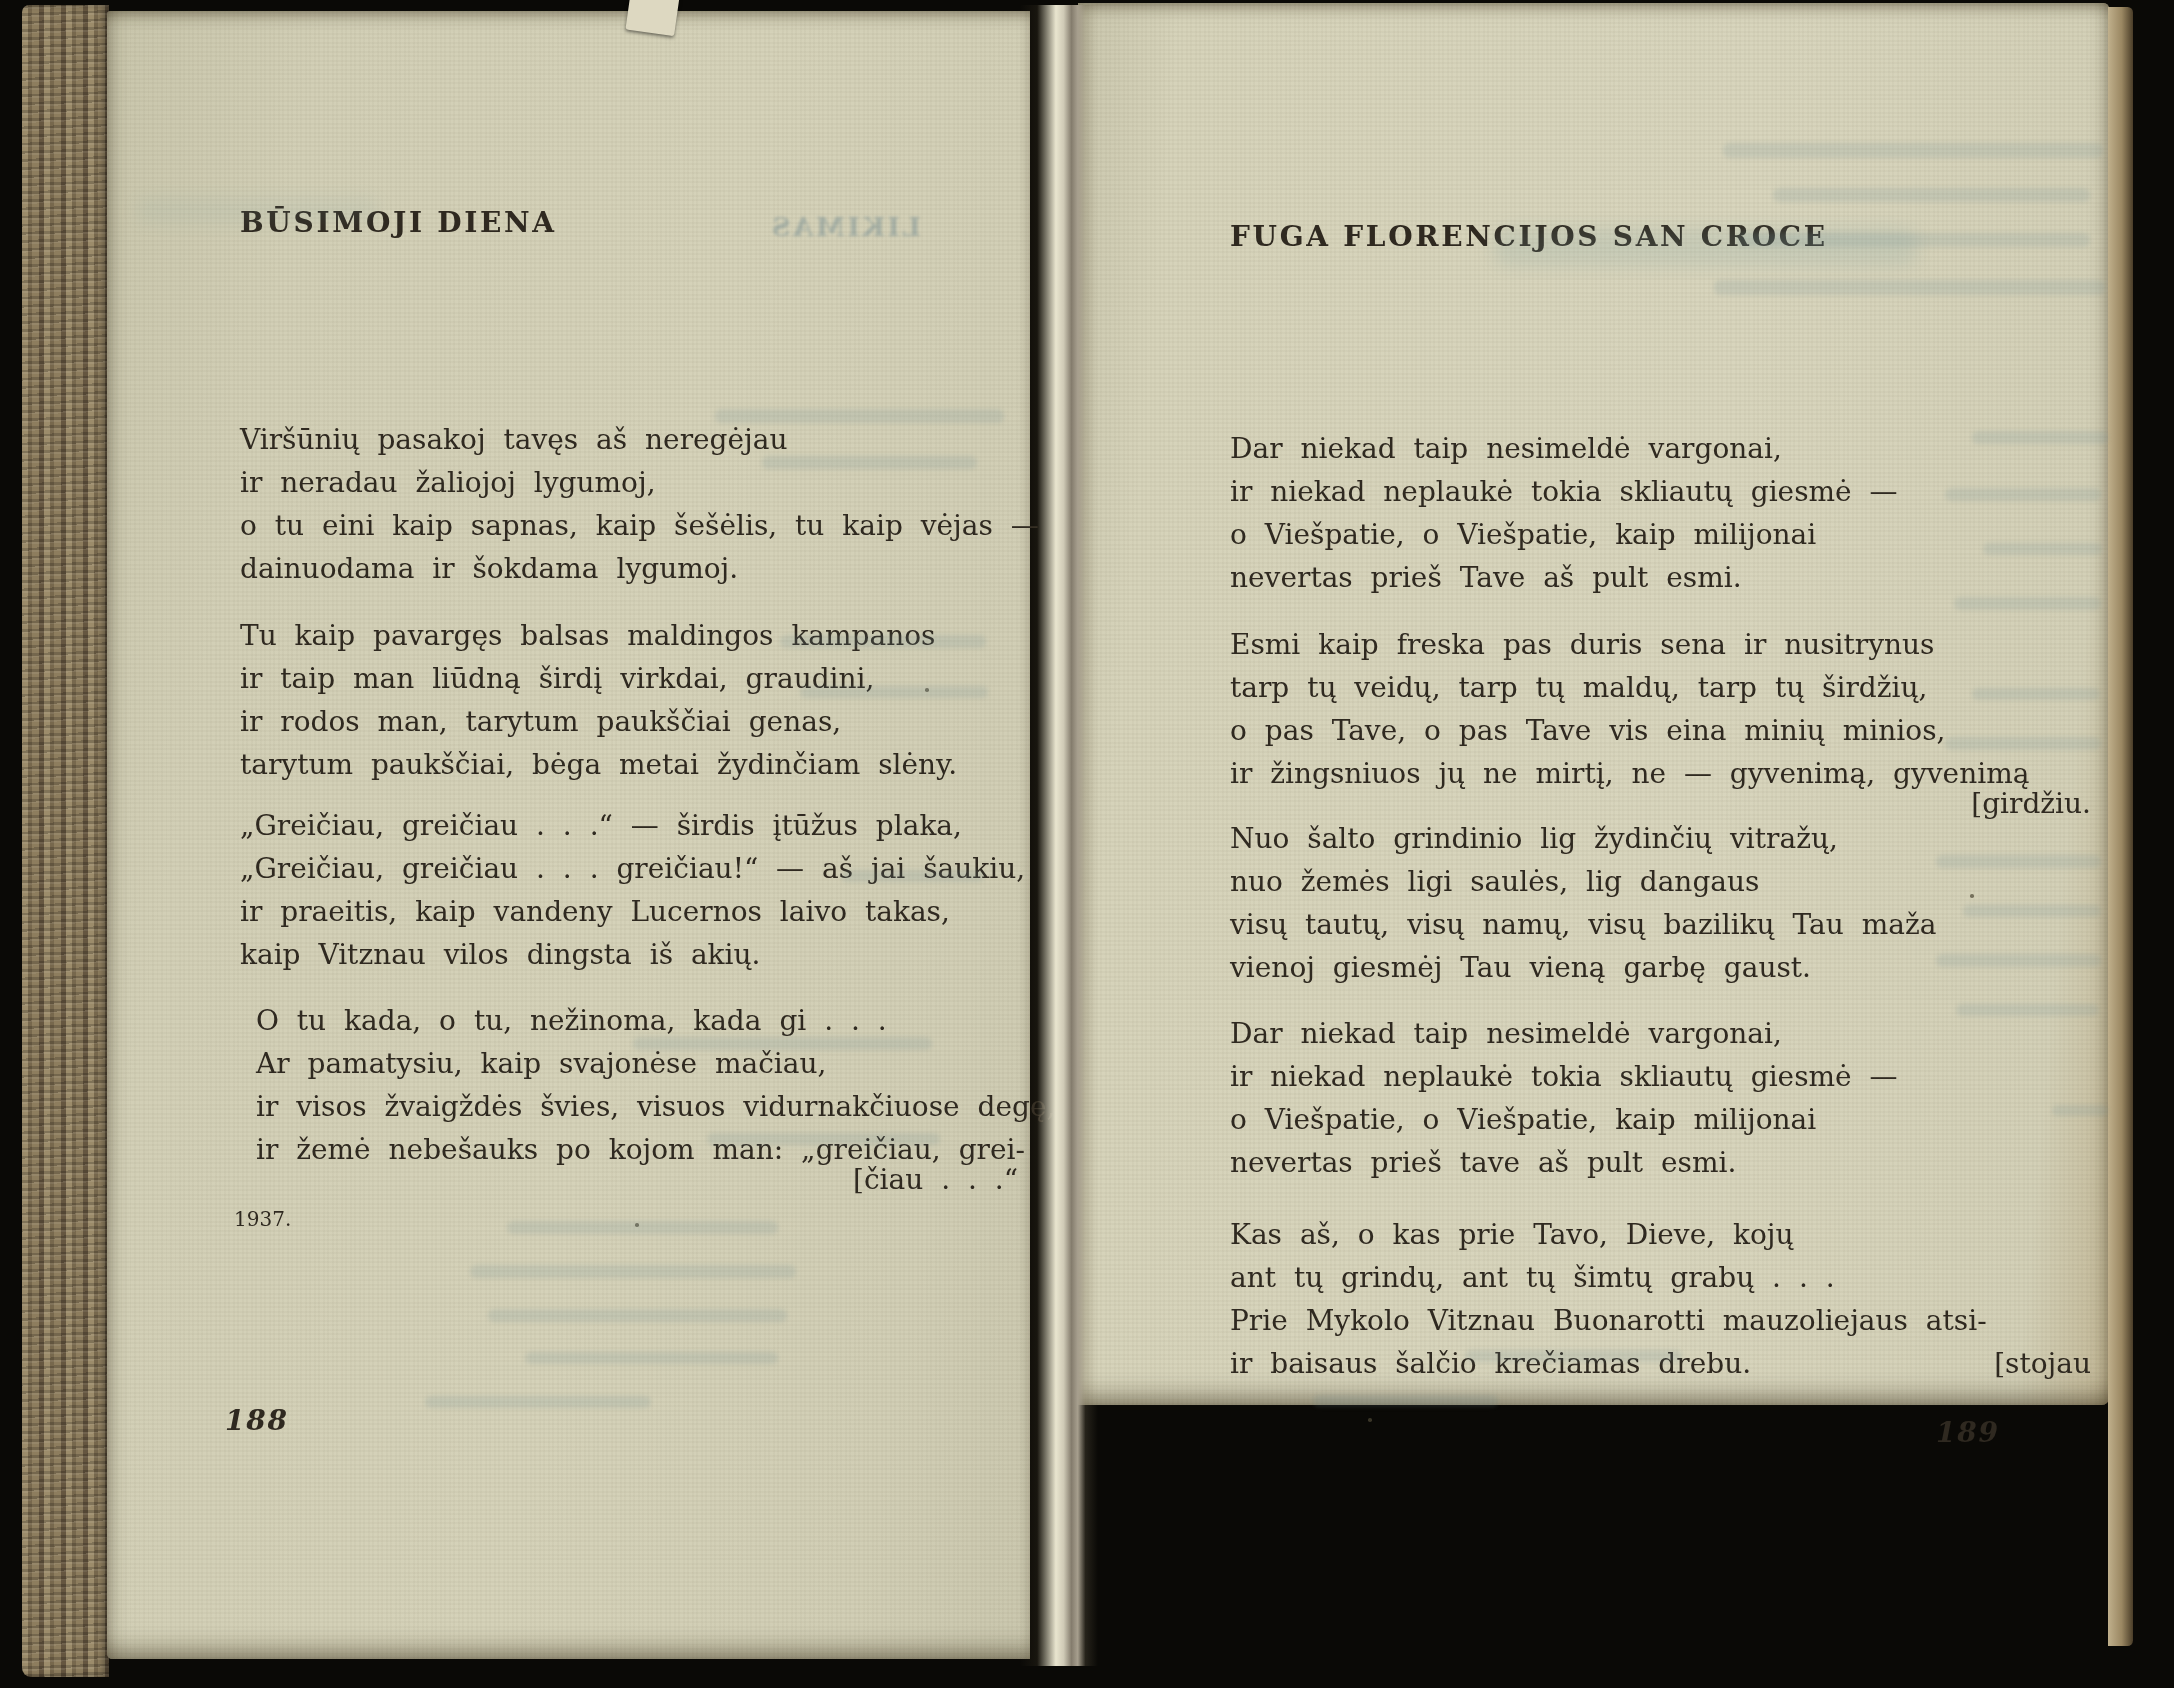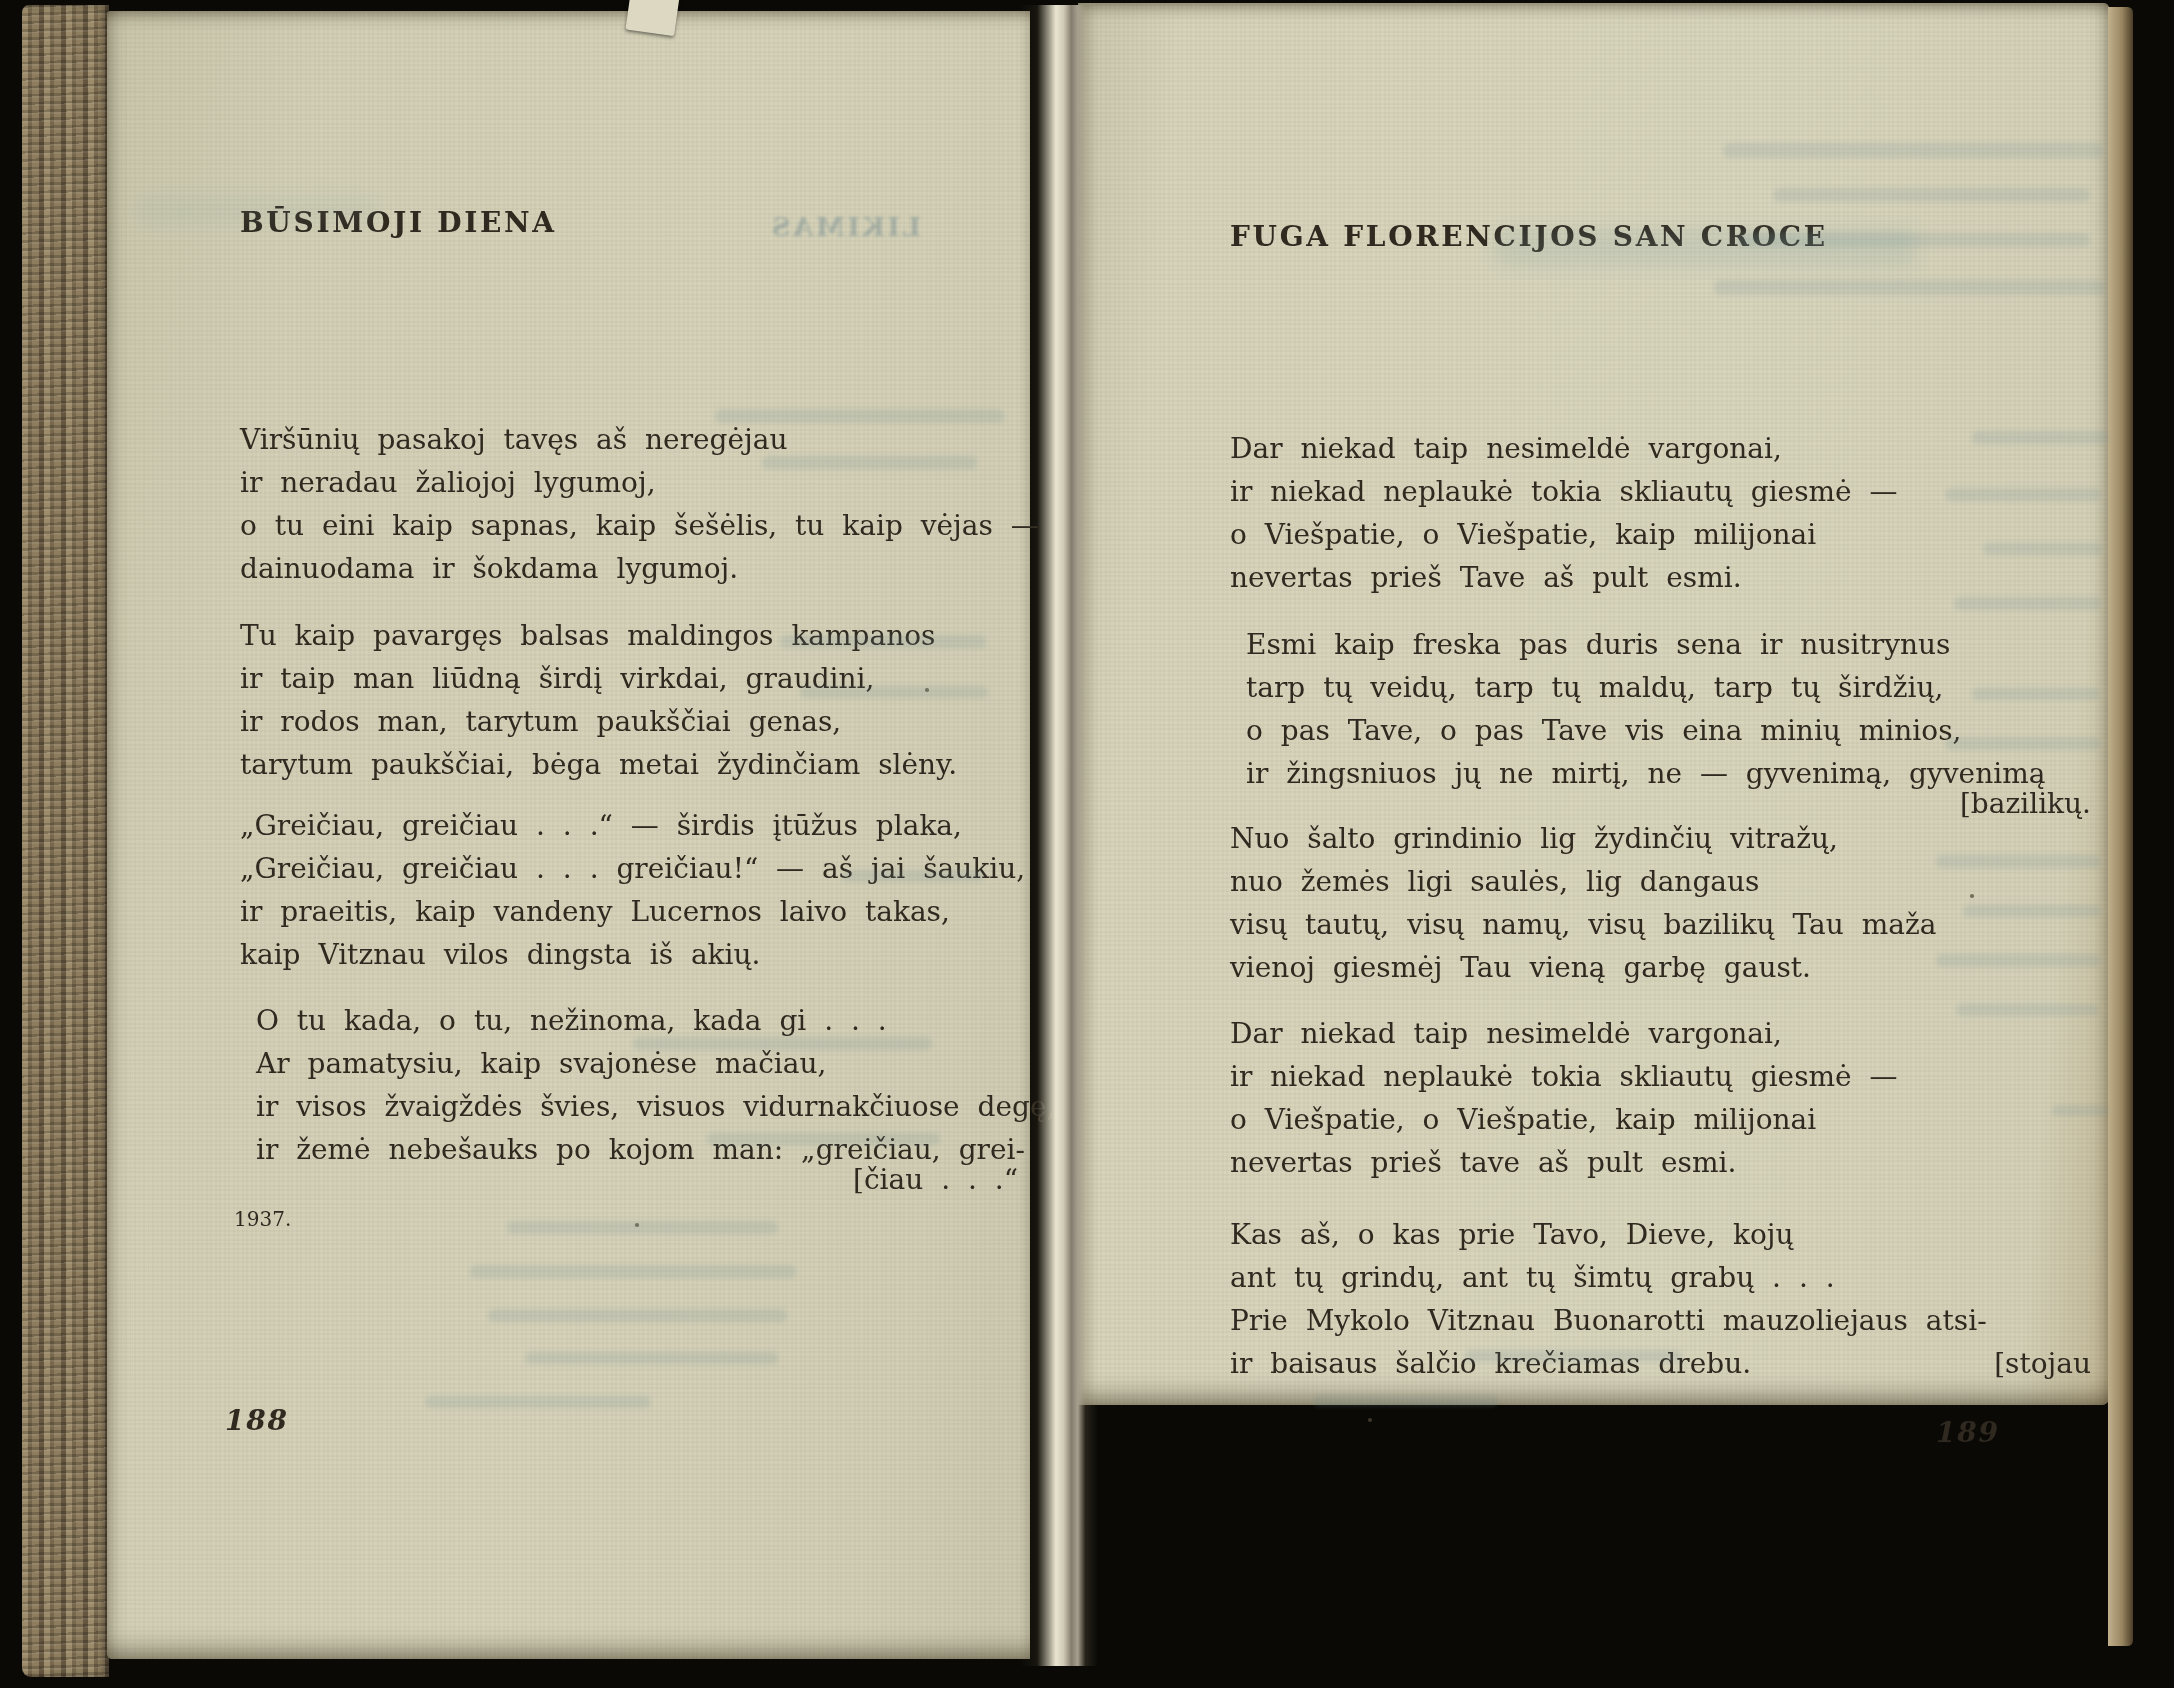--- a/index.html
+++ b/index.html
@@ -100,26 +100,26 @@
 
     <div class="page-title" style="left:152px;top:217px;">FUGA FLORENCIJOS SAN CROCE</div>
 
     <div class="poem" style="left:152px;top:409px;width:861px;">
         <div class="stanza" style="top: 14.5px; left: 0px; right: 0px;">
           <div class="line">Dar niekad taip nesimeldė vargonai,</div>
           <div class="line">ir niekad neplaukė tokia skliautų giesmė —</div>
           <div class="line">o Viešpatie, o Viešpatie, kaip milijonai</div>
           <div class="line">nevertas prieš Tave aš pult esmi.</div>
         </div>
-        <div class="stanza" style="top: 211px; left: 0px; right: 0px; margin-left: 16px;">
+        <div class="stanza" style="top: 211px; left: 0px; right: 0px;">
           <div class="line">Esmi kaip freska pas duris sena ir nusitrynus</div>
           <div class="line">tarp tų veidų, tarp tų maldų, tarp tų širdžių,</div>
           <div class="line">o pas Tave, o pas Tave vis eina minių minios,</div>
           <div class="line">ir žingsniuos jų ne mirtį, ne — gyvenimą, gyvenimą</div>
-          <div class="line hang">[bazilikų.</div>
+          <div class="line hang">[girdžiu.</div>
         </div>
         <div class="stanza" style="top: 405px; left: 0px; right: 0px;">
           <div class="line">Nuo šalto grindinio lig žydinčių vitražų,</div>
           <div class="line">nuo žemės ligi saulės, lig dangaus</div>
           <div class="line">visų tautų, visų namų, visų bazilikų Tau maža</div>
           <div class="line">vienoj giesmėj Tau vieną garbę gaust.</div>
         </div>
         <div class="stanza" style="top: 600px; left: 0px; right: 0px;">
           <div class="line">Dar niekad taip nesimeldė vargonai,</div>
           <div class="line">ir niekad neplaukė tokia skliautų giesmė —</div>

